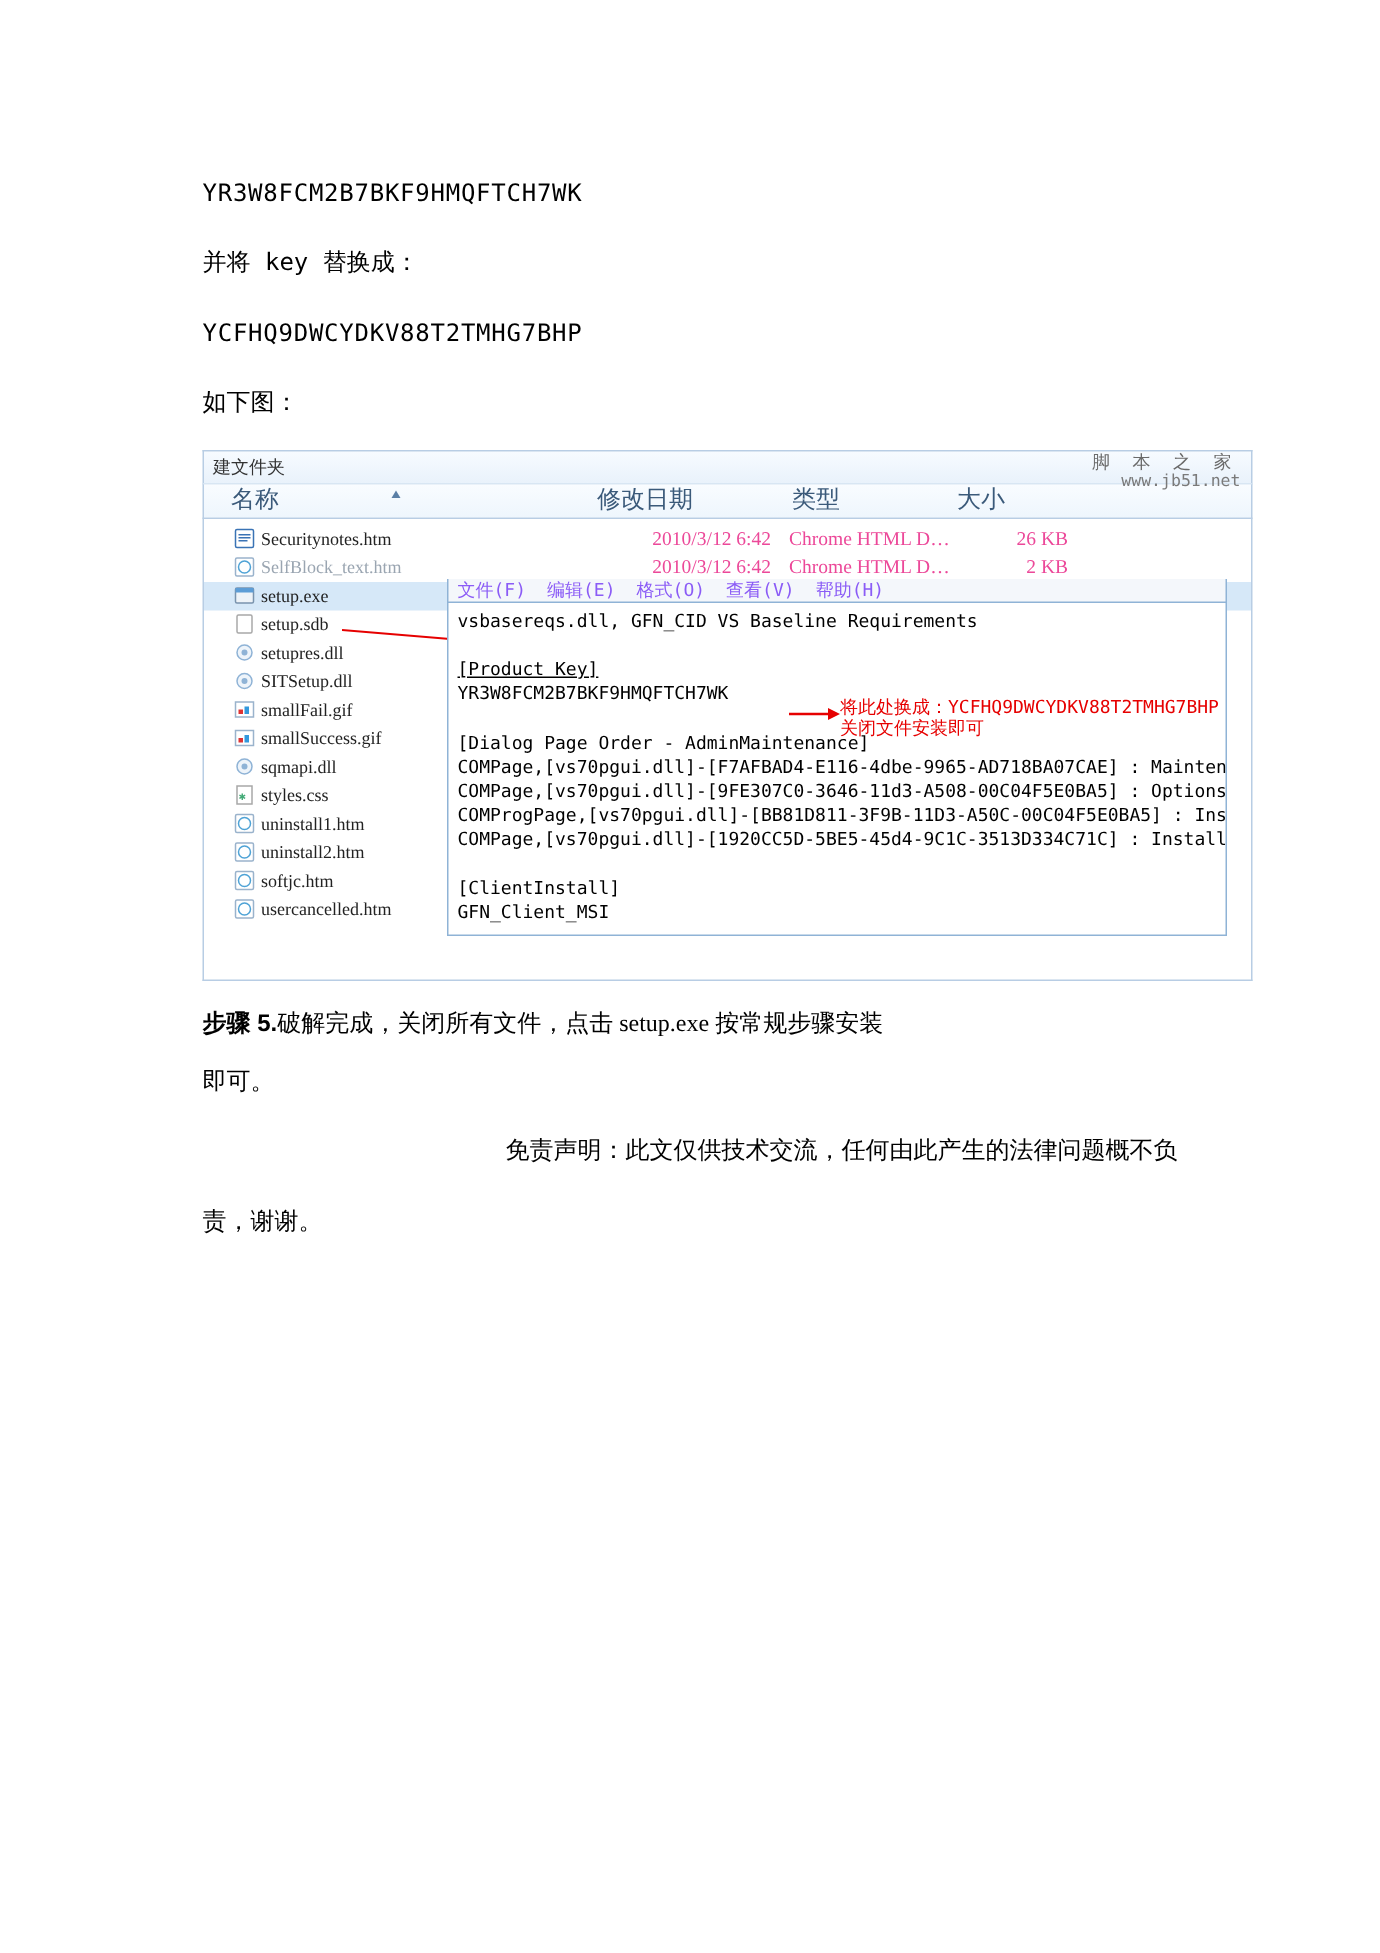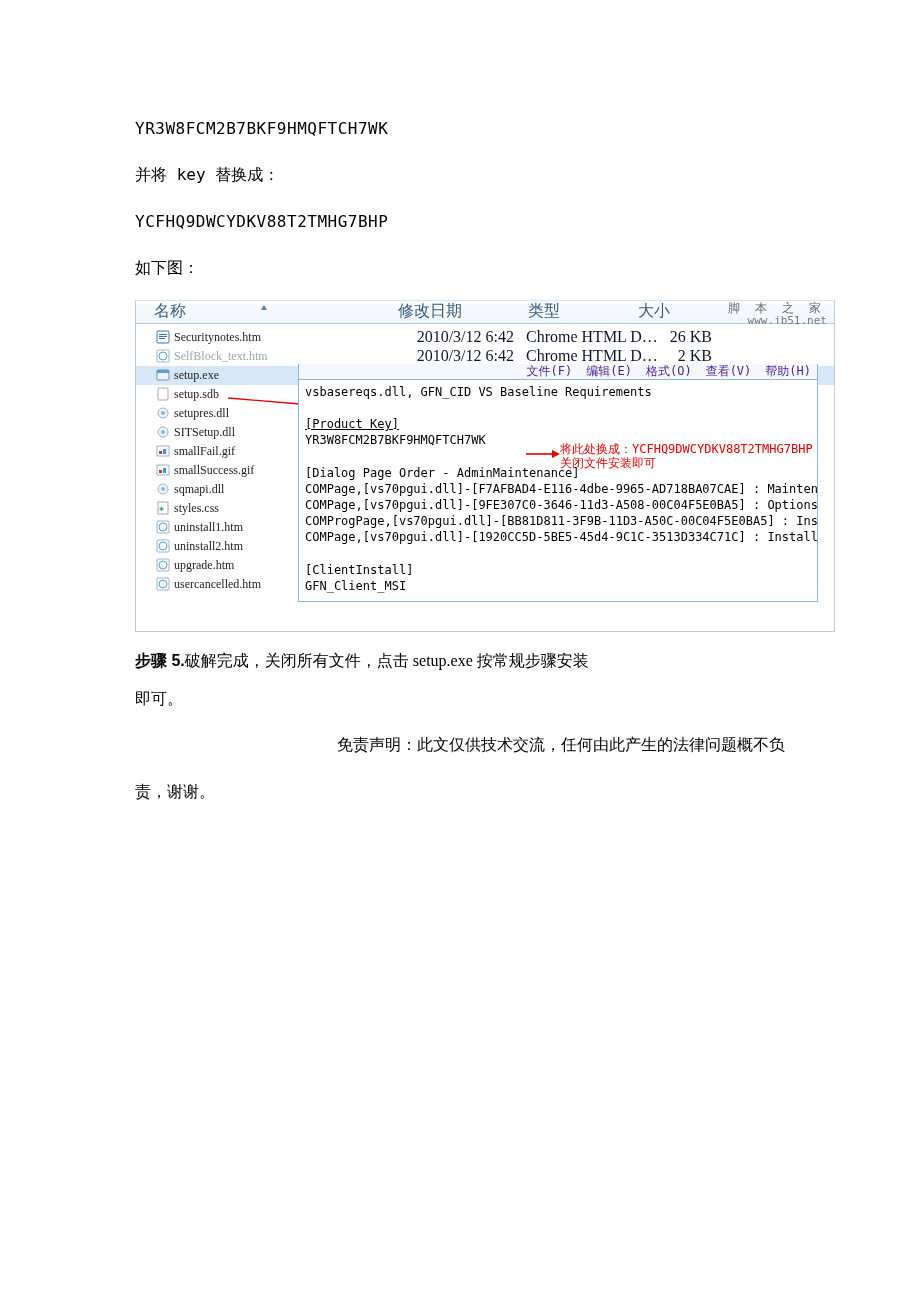--- a/index.html
+++ b/index.html
@@ -99,22 +99,22 @@
       height: 19px;
       padding-left: 20px;
       gap: 4px;
       white-space: nowrap;
     }
     .file-row.selected {
       background: #d6e8f8;
     }
     .file-row .ext-area {
       display: flex;
-      font-size: 16px;
-      color: #0f172a;
+      font-size: 13px;
+      color: #ec4899;
     }
     .ext-date { width:122px; text-align:right; padding-right:8px;}
     .ext-type { width:120px; padding-left:4px;}
     .ext-size { width:70px; text-align:right;}
     .ico {
       width: 14px; height: 14px;
       display: inline-flex;
       align-items: center;
       justify-content: center;
       flex-shrink: 0;
@@ -141,23 +141,22 @@
     }
     .np-menu {
       background: #f4f7fb;
       border: 1px solid #8fb3d6;
       border-top: none;
       height: 16px;
       display: flex;
       align-items: center;
       padding: 0 6px;
       font-size: 12px;
-      color: #4c1d95;
+      color: #8b5cf6;
       gap: 14px;
-      justify-content: flex-end;
     }
     .np-menu span { cursor: default; }
     .np-body {
       background: #fff;
       border: 1px solid #8fb3d6;
       border-top: none;
       padding: 4px 6px 2px 6px;
       font-size: 12px;
       font-family: "SimSun","宋体", monospace;
       color: #000;
@@ -201,20 +200,23 @@
   <p class="para para-mono">YCFHQ9DWCYDKV88T2TMHG7BHP</p>
   <p class="para">如下图：</p>
 
   <div class="screenshot-wrap">
 
     <div class="watermark">
       <div>脚 本 之 家</div>
       <div class="url">www.jb51.net</div>
     </div>
 
+    <div class="exp-top">
+      <span>建文件夹</span>
+    </div>
 
     <div class="exp-cols">
       <div class="col-name">
         <span>名称</span>
         <span class="sort-tri">
           <svg width="8" height="8">
               <path d="M4 1 L7 6 L1 6 Z" fill="#5b7fa6"></path>
             </svg>
         </span>
       </div>
@@ -350,21 +352,21 @@
           </span>
           <span>uninstall2.htm</span>
         </div>
         <div class="file-row">
           <span class="ico">
             <svg width="14" height="14">
                 <rect x="1" y="1" width="12" height="12" rx="1" fill="#fff" stroke="#9ab3cc"></rect>
                 <circle cx="7" cy="7" r="4" fill="none" stroke="#4fa3d6"></circle>
               </svg>
           </span>
-          <span>upgrade.htm</span>
+          <span>softjc.htm</span>
         </div>
         <div class="file-row">
           <span class="ico">
             <svg width="14" height="14">
                 <rect x="1" y="1" width="12" height="12" rx="1" fill="#fff" stroke="#9ab3cc"></rect>
                 <circle cx="7" cy="7" r="4" fill="none" stroke="#4fa3d6"></circle>
               </svg>
           </span>
           <span>usercancelled.htm</span>
         </div>

